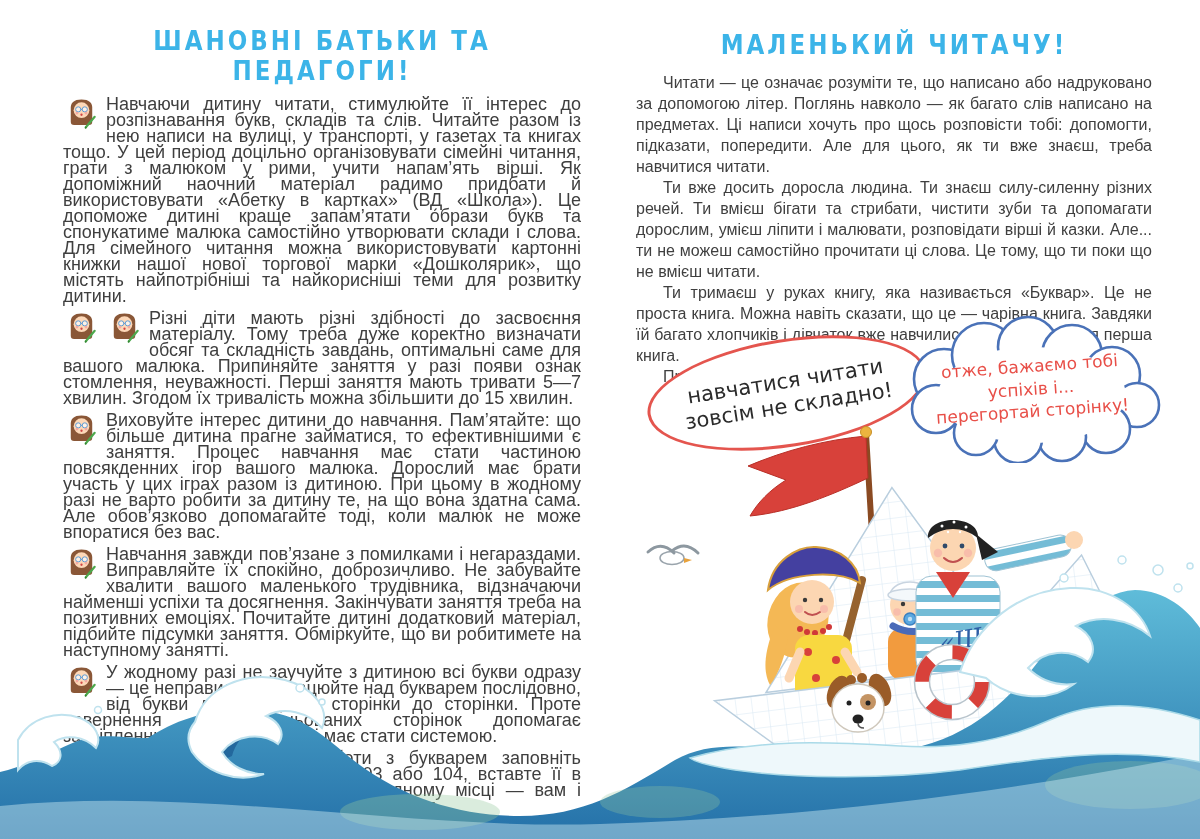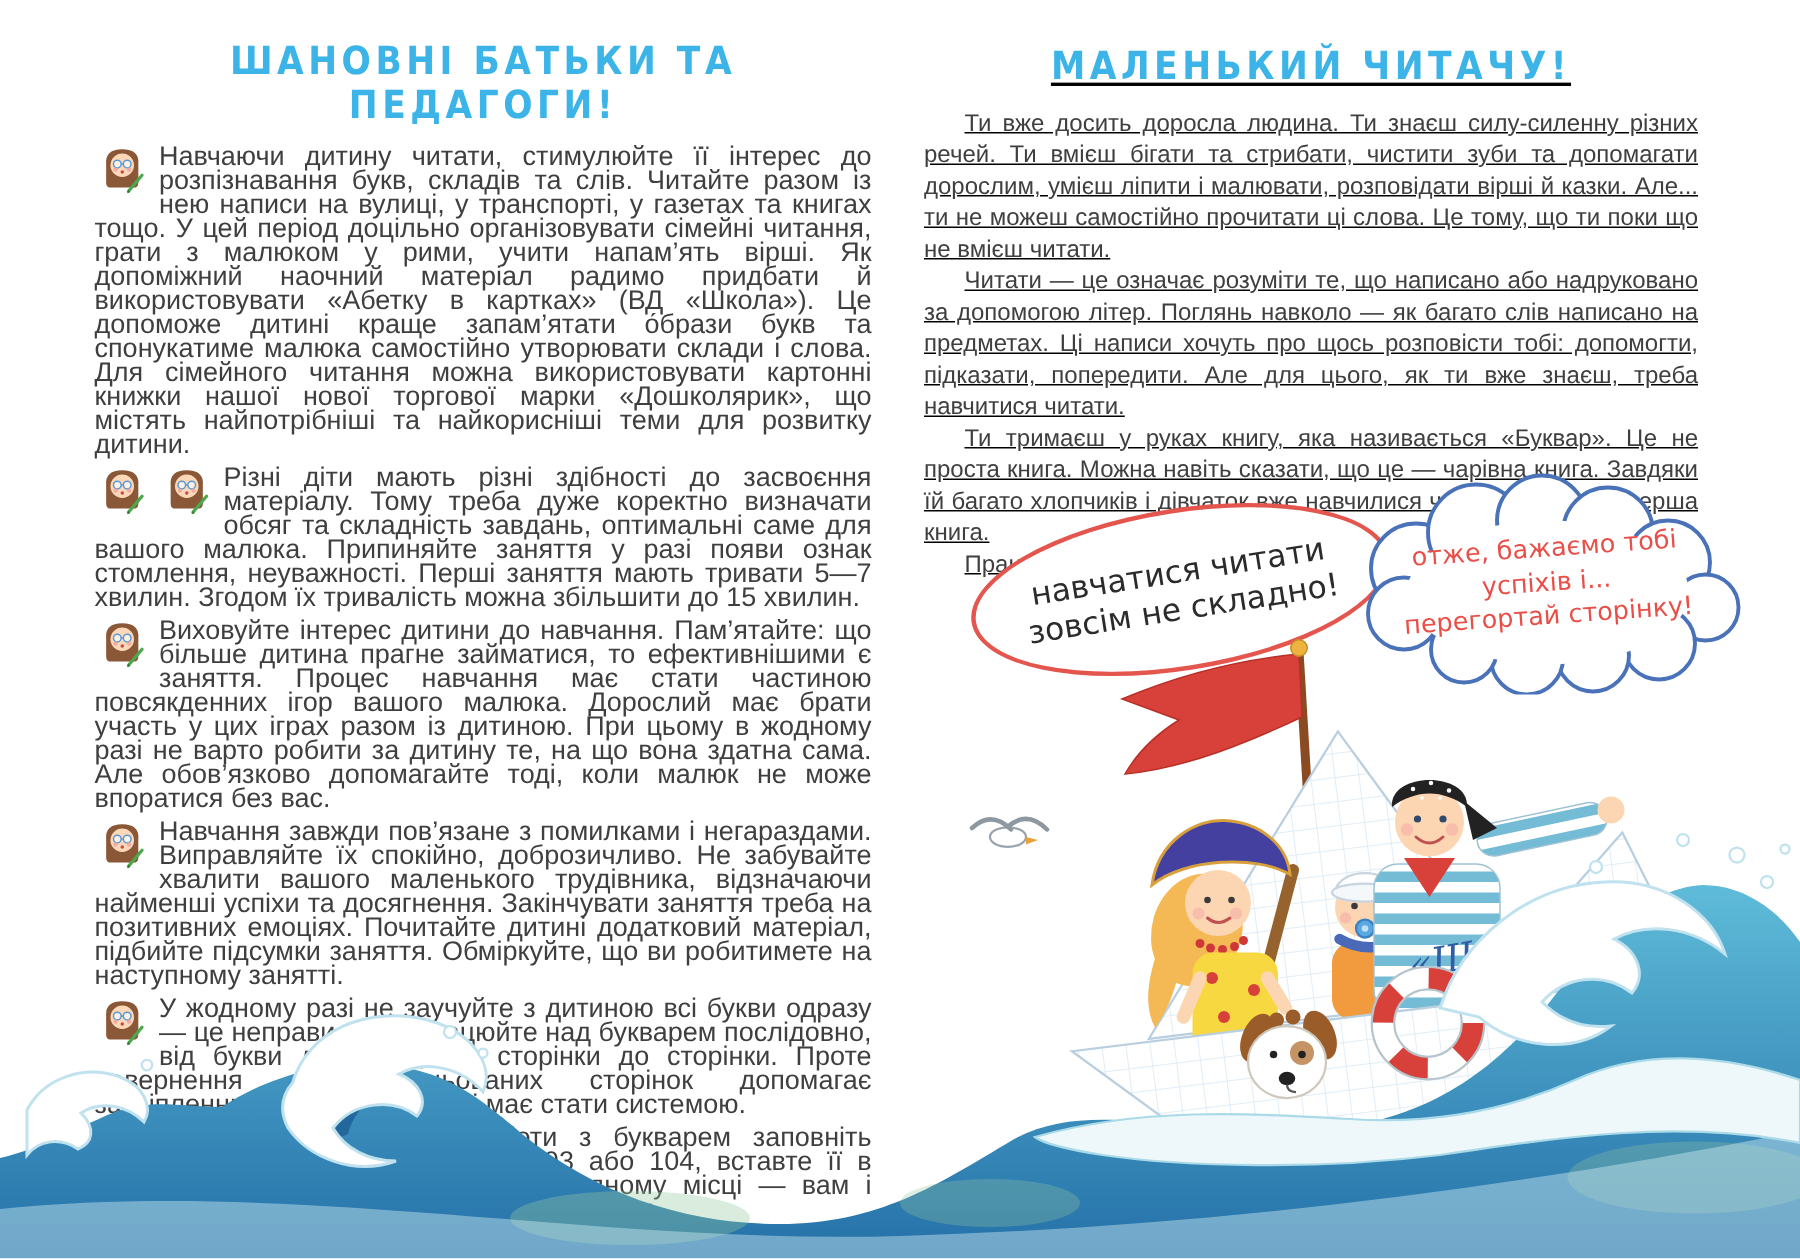--- a/index.html
+++ b/index.html
@@ -11,21 +11,21 @@
          font-size:23px;letter-spacing:3px;color:var(--title-blue,#3cb4e8);
          transform:scaleY(1.12);font-family:"DejaVu Sans",sans-serif;}
 
   
   .left-page{position:absolute;left:63px;top:30px;width:518px;}
   .left-page p{margin:0 0 6px 0;font-size:18px;line-height:16px;
                text-align:justify;color:var(--body-text,#3f3f3f);}
   .avatar{float:left;width:37px;height:33px;margin:1px 6px 0 0;}
 
   
-  .right-page{position:absolute;left:616px;top:32px;width:516px;text-decoration:underline;}
+  .right-page{position:absolute;left:636px;top:32px;width:516px;}
   .right-page p{margin:0;font-size:16px;line-height:21px;text-indent:27px;
                 text-align:justify;color:var(--body-text,#3f3f3f);}
 
   
   .bubble-oval{position:absolute;left:646px;top:339px;width:276px;height:102px;
                border:3px solid var(--oval-stroke,#e4554e);border-radius:50%;
                transform:rotate(-9deg);background:#fff;display:flex;flex-direction:column;
                align-items:center;justify-content:center;gap:1px;
                font-family:"DejaVu Sans",sans-serif;font-size:21px;color:#2b2b2b;}
 
@@ -178,22 +178,22 @@
             <path d="M25,37 L36,24" stroke="#4ca84c" stroke-width="2.6" stroke-linecap="round"></path>
             <path d="M24,38.5 l2.5,-1 l-1.5,-2 Z" fill="#2f7d2f"></path>
           </svg>
       </span>
       <span>Після закінчення роботи з букварем заповніть «Грамоту» на сторінці 103 або 104, вставте її в рамочку та поставте на видному місці — вам і вашому малюкові насправді є чим пишатися.</span>
     </p>
   </section>
 
   <section class="right-page">
     <h1 class="title">МАЛЕНЬКИЙ ЧИТАЧУ!</h1>
+    <p>Читати — це означає розуміти те, що написано або надруковано за допомогою літер. Поглянь навколо — як багато слів написано на предметах. Ці написи хочуть про щось розповісти тобі: допомогти, підказати, попередити. Але для цього, як ти вже знаєш, треба навчитися читати.</p>
     <p>Ти вже досить доросла людина. Ти знаєш силу-силенну різних речей. Ти вмієш бігати та стрибати, чистити зуби та допомагати дорослим, умієш ліпити і малювати, розповідати вірші й казки. Але... ти не можеш самостійно прочитати ці слова. Це тому, що ти поки що не вмієш читати.</p>
-    <p>Читати — це означає розуміти те, що написано або надруковано за допомогою літер. Поглянь навколо — як багато слів написано на предметах. Ці написи хочуть про щось розповісти тобі: допомогти, підказати, попередити. Але для цього, як ти вже знаєш, треба навчитися читати.</p>
     <p>Ти тримаєш у руках книгу, яка називається «Буквар». Це не проста книга. Можна навіть сказати, що це — чарівна книга. Завдяки їй багато хлопчиків і дівчаток вже навчилися читати. Це і твоя перша книга.</p>
     <p>Працюй старанно та наполегливо, і тоді ти побачиш:</p>
   </section>
 
   <div class="bubble-oval">
     <span>навчатися читати</span>
     <span>зовсім не складно!</span>
   </div>
 
   <div class="bubble-cloud">

